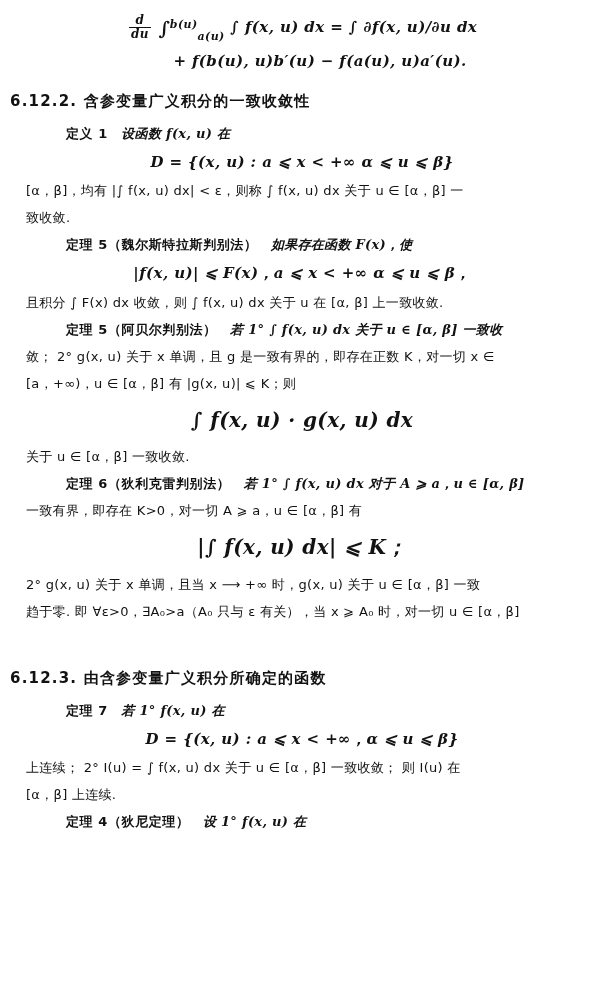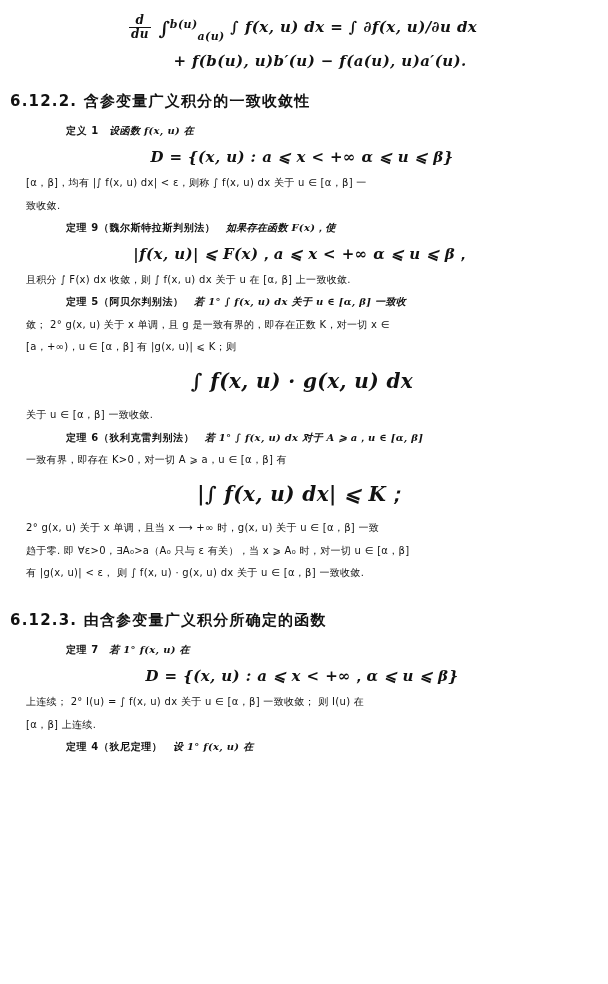--- a/index.html
+++ b/index.html
@@ -46,26 +46,26 @@
   }
   
   .section-head {
     font-family: "DejaVu Sans", sans-serif;
     font-weight: 700;
     font-size: 15px;
     letter-spacing: 1.2px;
     margin: 22px 0 12px 10px;
   }
   .section-head-2 {
-    margin-top: 30px;
+    margin-top: 47px;
   }
   
   p {
     margin: 0 0 6px 0;
-    font-size: 10px;
+    font-size: 13px;
     line-height: 1.62;
     letter-spacing: 0.3px;
   }
   .indent {
     text-indent: 40px;
   }
   .lbl {
     font-weight: 700;
     letter-spacing: 0.6px;
   }
@@ -148,21 +148,21 @@
       <span class="lbl">定义 1</span>
       &nbsp;&nbsp;<span class="math">设函数 f(x, u) 在</span>
     </p>
     <p class="ctr">D = {(x, u) : a ⩽ x &lt; +∞   α ⩽ u ⩽ β}</p>
     <p>[α，β]，均有 |∫ f(x, u) dx| &lt; ε，则称 ∫ f(x, u) dx 关于 u ∈ [α，β] 一</p>
     <p>致收敛.</p>
   </div>
 
   <div class="block">
     <p class="indent">
-      <span class="lbl">定理 9（魏尔斯特拉斯判别法）</span>
+      <span class="lbl">定理 5（魏尔斯特拉斯判别法）</span>
       &nbsp;&nbsp;<span class="math">如果存在函数 F(x)，使</span>
     </p>
     <p class="ctr">|f(x, u)| ⩽ F(x)，a ⩽ x &lt; +∞ α ⩽ u ⩽ β，</p>
     <p>且积分 ∫ F(x) dx 收敛，则 ∫ f(x, u) dx 关于 u 在 [α, β] 上一致收敛.</p>
   </div>
 
   <div class="block">
     <p class="indent">
       <span class="lbl">定理 5（阿贝尔判别法）</span>
       &nbsp;&nbsp;<span class="math">若 1° ∫ f(x, u) dx 关于 u ∈ [α, β] 一致收</span>
@@ -175,21 +175,20 @@
 
   <div class="block">
     <p class="indent">
       <span class="lbl">定理 6（狄利克雷判别法）</span>
       &nbsp;&nbsp;<span class="math">若 1° ∫ f(x, u) dx 对于 A ⩾ a，u ∈ [α, β]</span>
     </p>
     <p>一致有界，即存在 K&gt;0，对一切 A ⩾ a，u ∈ [α，β] 有</p>
     <p class="ctr ctr-big">|∫ f(x, u) dx| ⩽ K；</p>
     <p>2° g(x, u) 关于 x 单调，且当 x ⟶ +∞ 时，g(x, u) 关于 u ∈ [α，β] 一致</p>
     <p>趋于零. 即 ∀ε&gt;0，∃A₀&gt;a（A₀ 只与 ε 有关），当 x ⩾ A₀ 时，对一切 u ∈ [α，β]</p>
-    <p>有 |g(x, u)| &lt; ε，   则 ∫ f(x, u) · g(x, u) dx 关于 u ∈ [α，β] 一致收敛.</p>
   </div>
 
   <div class="section-head section-head-2">
     <span>6.12.3.</span>
     <span>由含参变量广义积分所确定的函数</span>
   </div>
 
   <div class="block">
     <p class="indent">
       <span class="lbl">定理 7</span>

